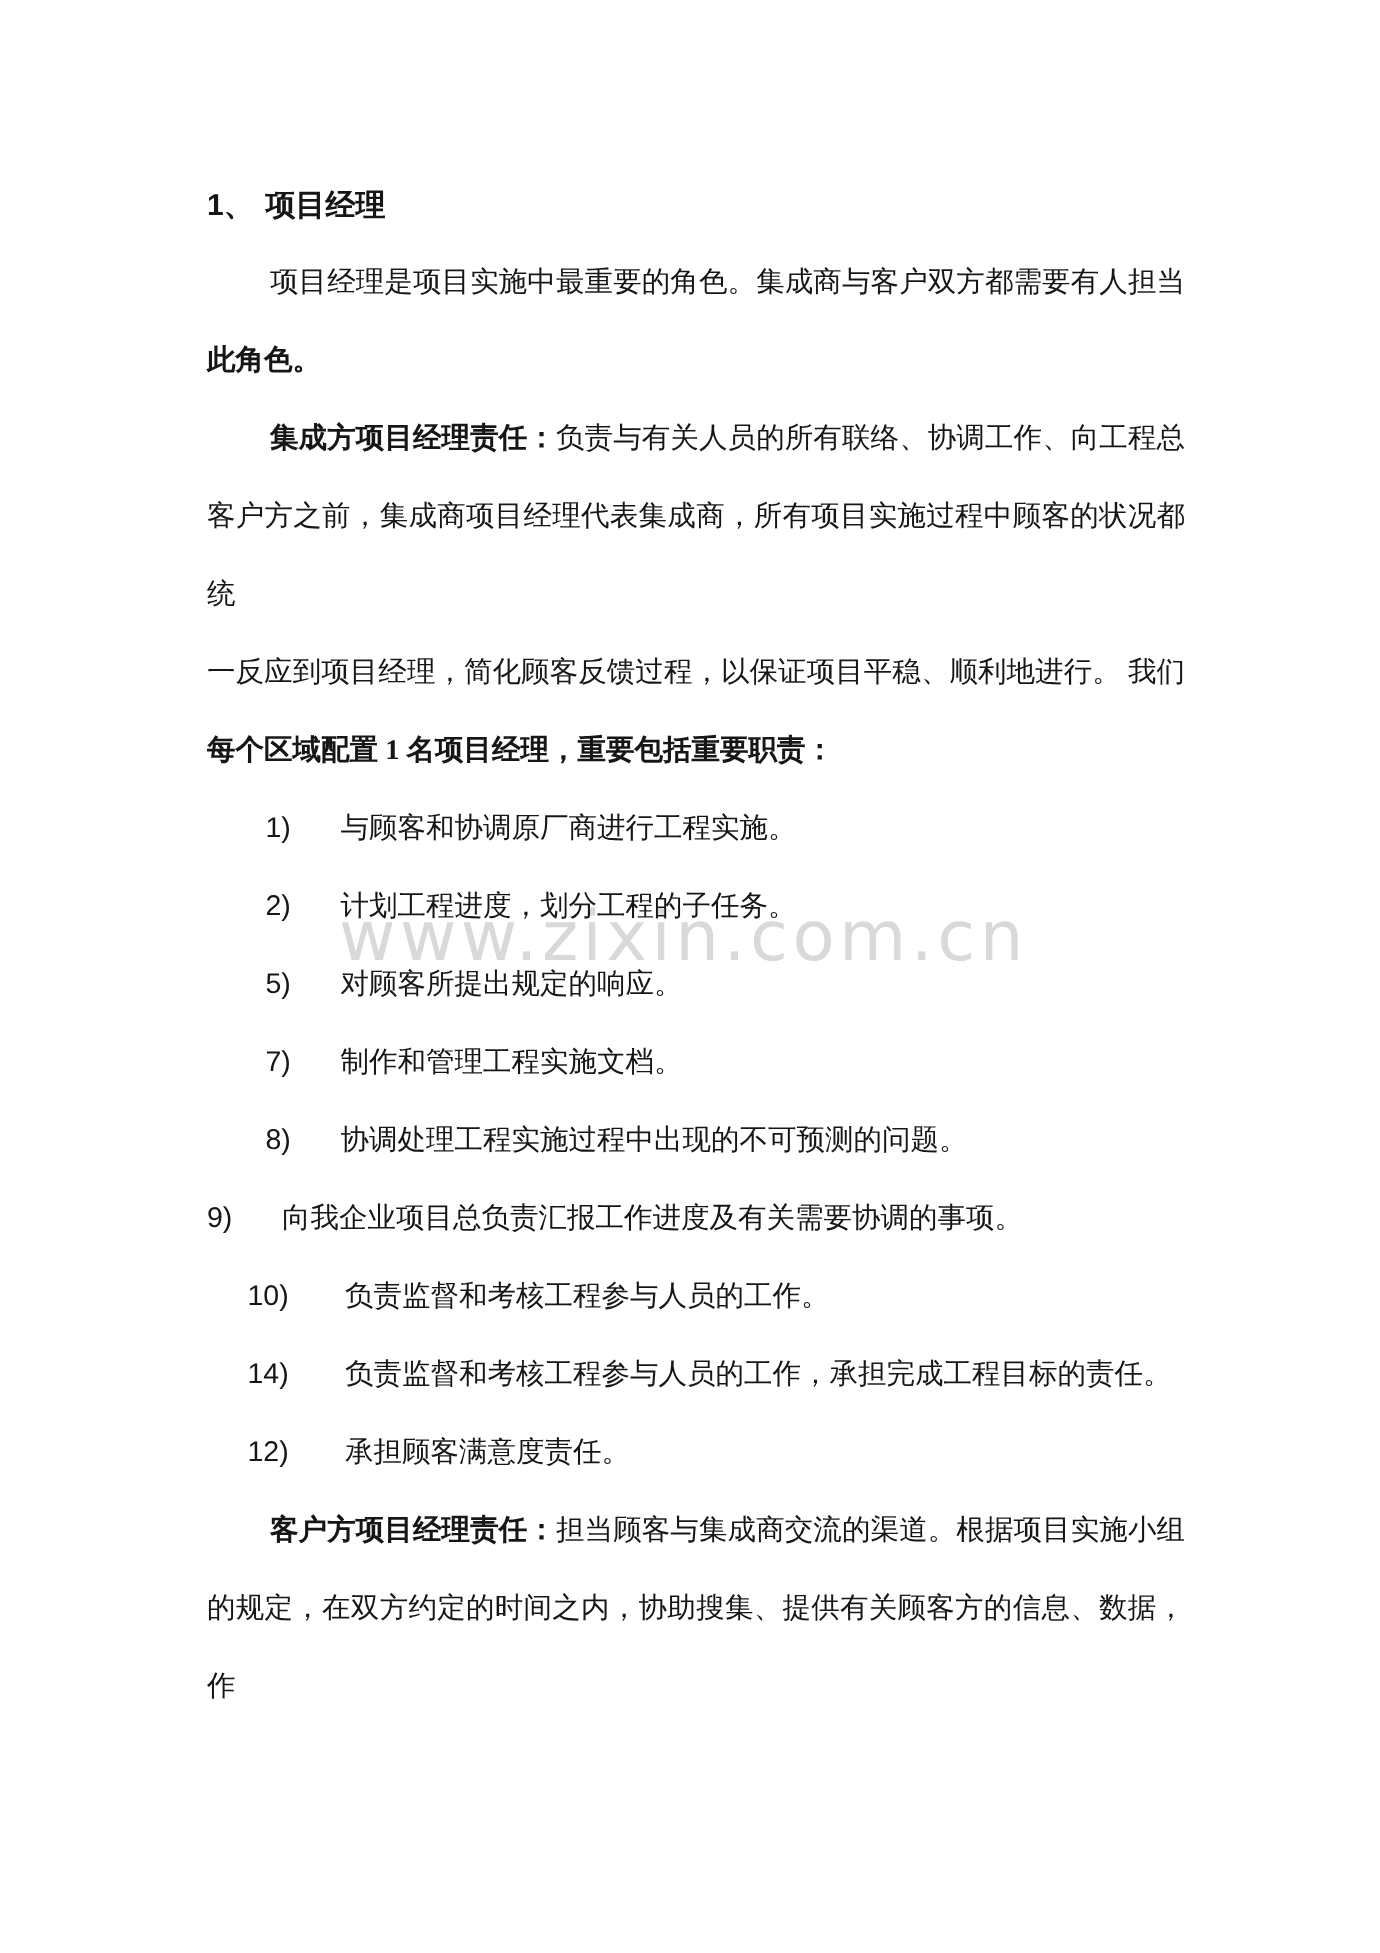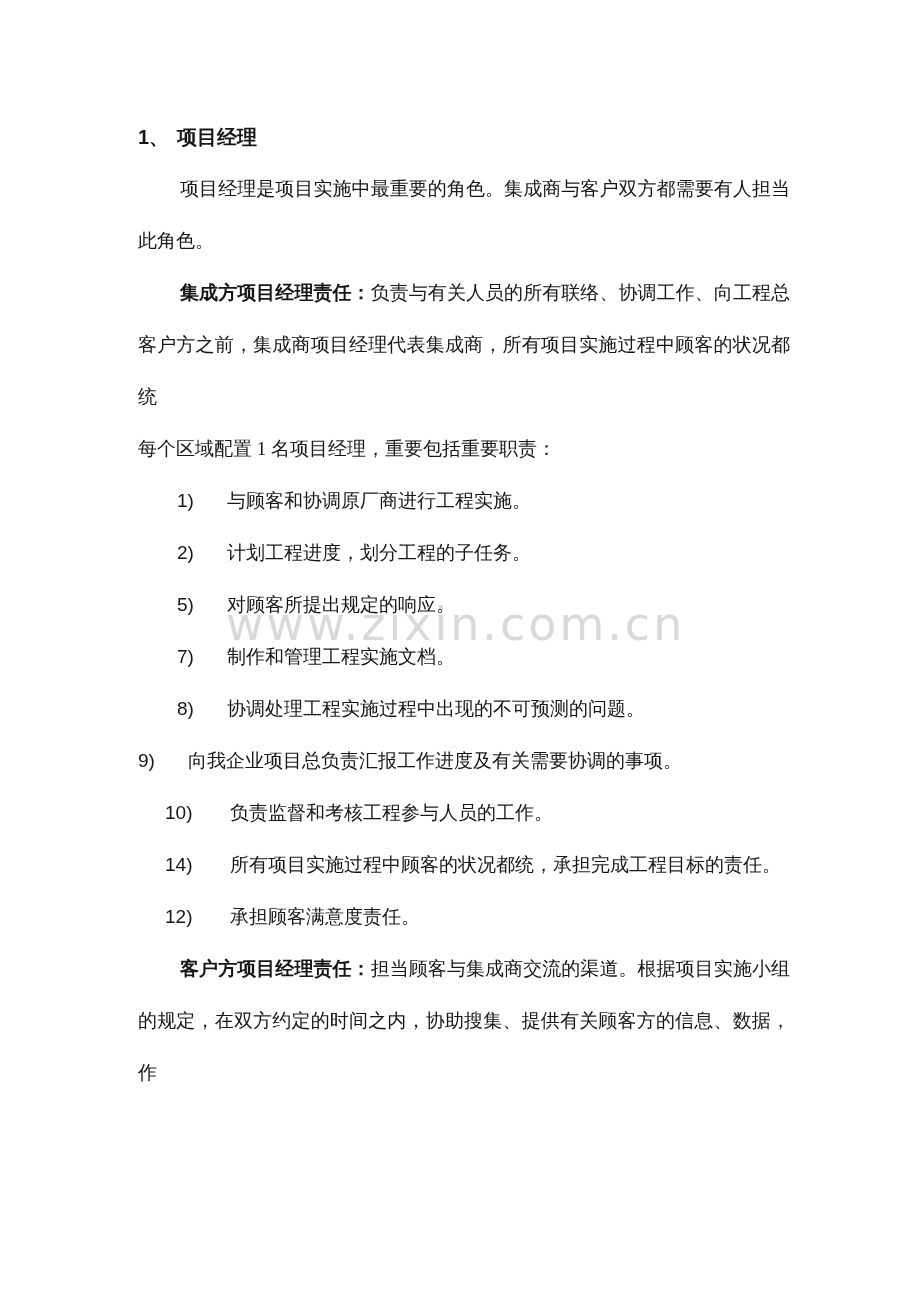--- a/index.html
+++ b/index.html
@@ -26,21 +26,21 @@
     position: absolute;
     left: 138px; top: 111px;
     width: 652px;
     z-index: 1;
     font-size: 19px;
     line-height: 52px;
   }
   .heading { font-weight: bold; font-size: 20px; }
   .hnum { display: inline-block; width: 39px; font-family: "Liberation Sans", sans-serif; }
   .jline { text-align: justify; text-align-last: justify; }
-  .nline { text-align: left; }
+  .nline { text-align: left; font-weight: bold; }
   .indent { text-indent: 42px; }
   .lead { font-weight: bold; }
   .li { white-space: nowrap; }
   .m39 { margin-left: 39px; }
   .m27 { margin-left: 27px; }
   .num { display: inline-block; font-family: "Liberation Sans", sans-serif; }
   .w50 { width: 50px; }
   .w65 { width: 65px; }
 </style>
 </head>
@@ -52,28 +52,29 @@
 
   <div class="heading">
     <span class="hnum">1、</span><span>项目经理</span>
   </div>
 
   <div class="jline indent">项目经理是项目实施中最重要的角色。集成商与客户双方都需要有人担当</div>
   <div class="nline">此角色。</div>
 
   <div class="jline indent"><span class="lead">集成方项目经理责任：</span><span>负责与有关人员的所有联络、协调工作、向工程总</span></div>
   <div class="jline">客户方之前，集成商项目经理代表集成商，所有项目实施过程中顾客的状况都统</div>
+  <div class="jline">一反应到项目经理，简化顾客反馈过程，以保证项目平稳、顺利地进行。 我们</div>
   <div class="nline">每个区域配置 1 名项目经理，重要包括重要职责：</div>
 
   <div class="li m39"><span class="num w50">1)</span><span>与顾客和协调原厂商进行工程实施。</span></div>
   <div class="li m39"><span class="num w50">2)</span><span>计划工程进度，划分工程的子任务。</span></div>
   <div class="li m39"><span class="num w50">5)</span><span>对顾客所提出规定的响应。</span></div>
   <div class="li m39"><span class="num w50">7)</span><span>制作和管理工程实施文档。</span></div>
   <div class="li m39"><span class="num w50">8)</span><span>协调处理工程实施过程中出现的不可预测的问题。</span></div>
   <div class="li"><span class="num w50">9)</span><span>向我企业项目总负责汇报工作进度及有关需要协调的事项。</span></div>
   <div class="li m27"><span class="num w65">10)</span><span>负责监督和考核工程参与人员的工作。</span></div>
-  <div class="li m27"><span class="num w65">14)</span><span>所有项目实施过程中顾客的状况都统，承担完成工程目标的责任。</span></div>
+  <div class="li m27"><span class="num w65">14)</span><span>负责监督和考核工程参与人员的工作，承担完成工程目标的责任。</span></div>
   <div class="li m27"><span class="num w65">12)</span><span>承担顾客满意度责任。</span></div>
 
   <div class="jline indent"><span class="lead">客户方项目经理责任：</span><span>担当顾客与集成商交流的渠道。根据项目实施小组</span></div>
   <div class="jline">的规定，在双方约定的时间之内，协助搜集、提供有关顾客方的信息、数据，作</div>
 
 </div>
 
 </body></html>

